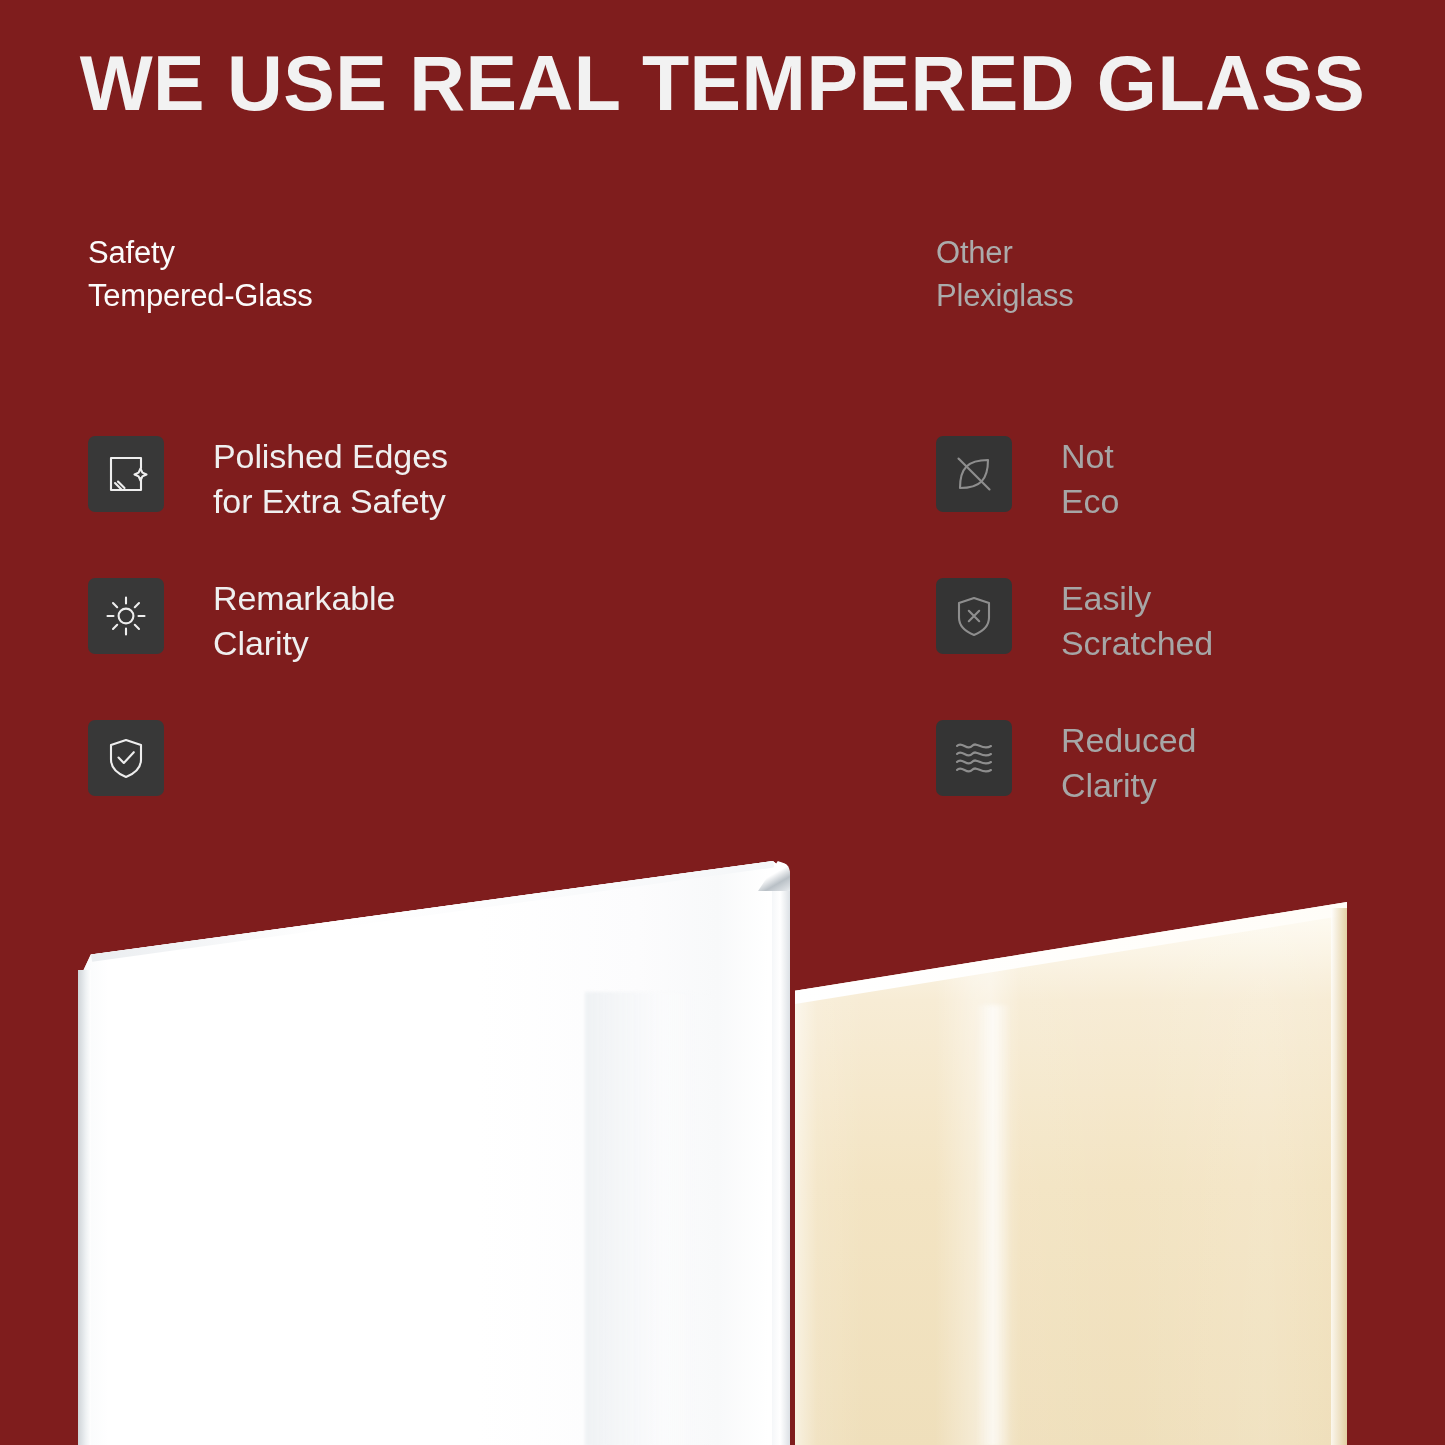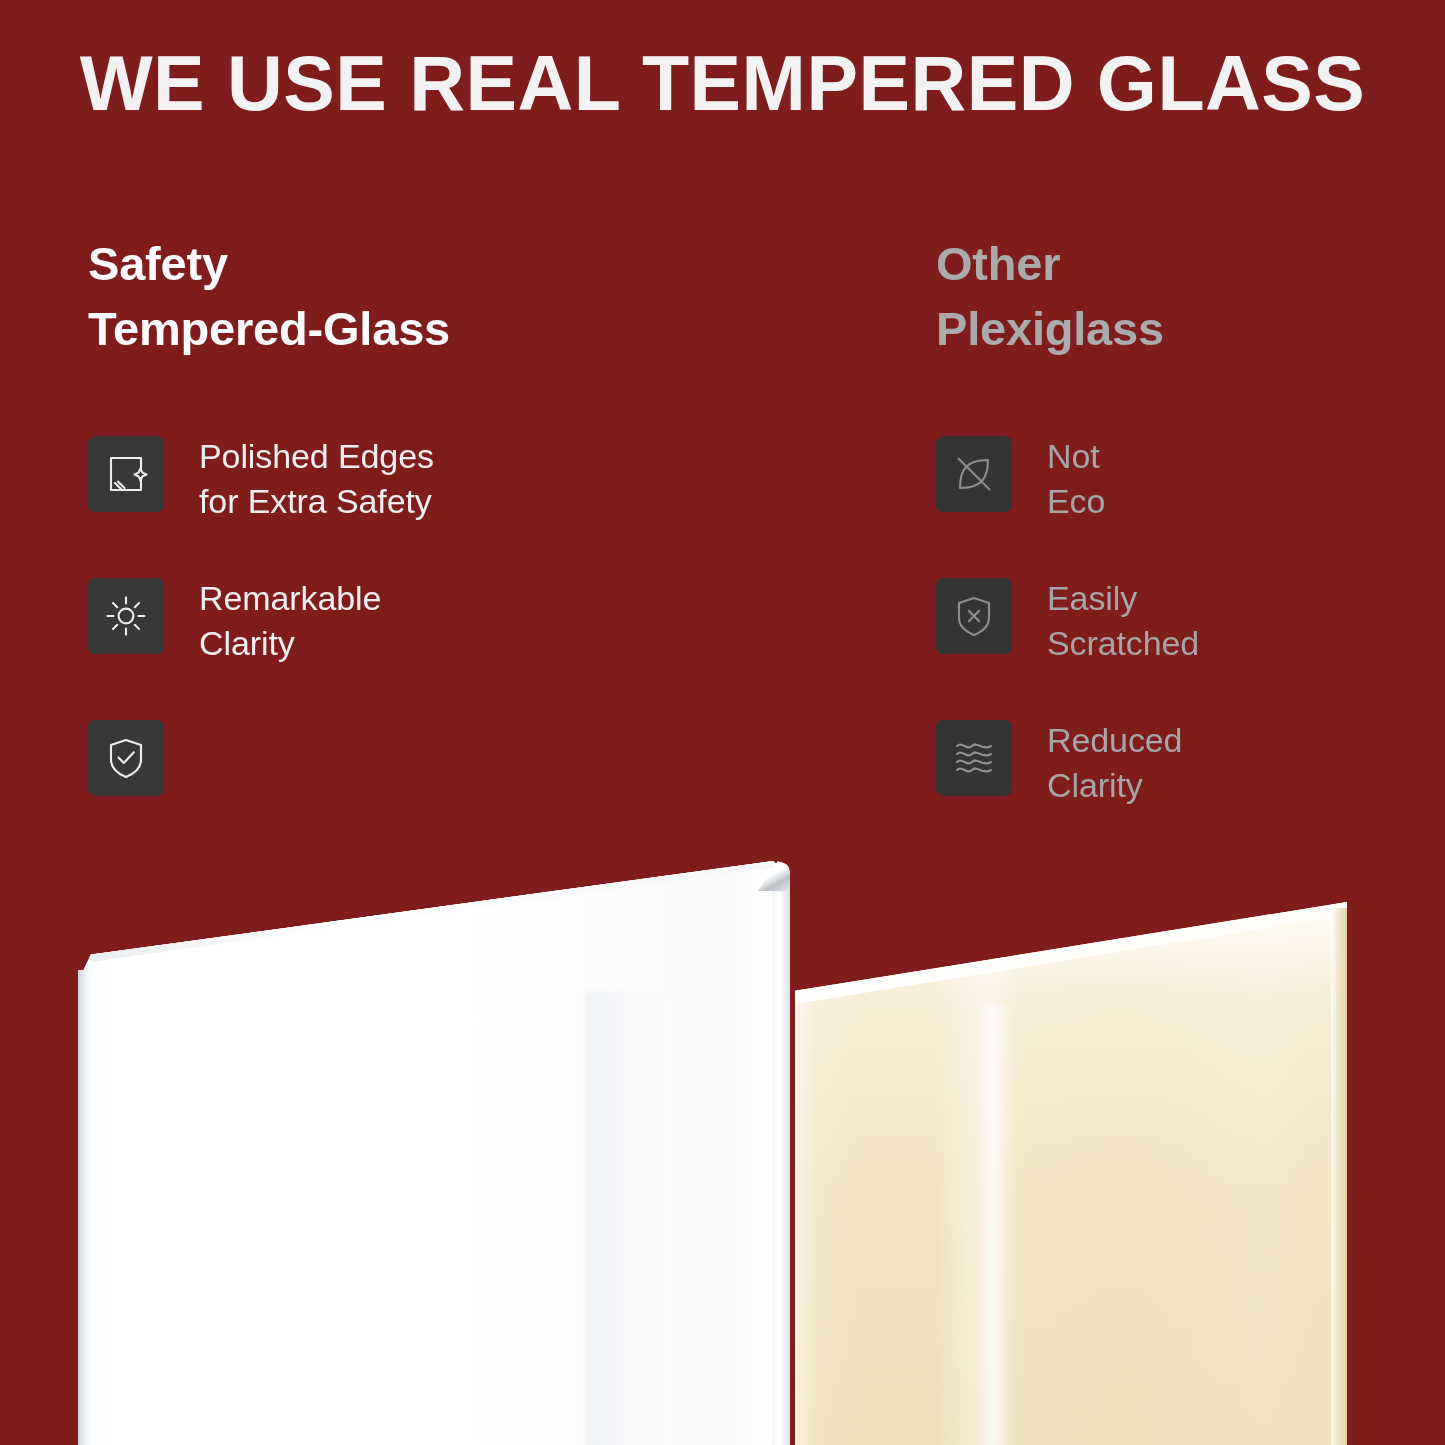--- a/index.html
+++ b/index.html
@@ -26,22 +26,22 @@
   }
 
   
   .columns { position:absolute; left:0; top:0; width:100%; height:860px; }
 
   .col { position:absolute; top:232px; }
   .col-left  { left:88px;  width:700px; }
   .col-right { left:936px; width:540px; }
 
   .col-title {
-    font-size:47px;
-    font-weight:700;
+    font-size:31px;
+    font-weight:400;
     line-height:1.38;
     letter-spacing:-0.2px;
     white-space:pre-line;
   }
   .col-left  .col-title { color:#fbfbfb; }
   .col-right .col-title { color:#ababab; }
 
   .feature-list { position:absolute; left:0; top:200px; width:100%; }
 
   .feature {
@@ -56,21 +56,21 @@
     background:#383838;
     flex:0 0 76px;
     display:flex; align-items:center; justify-content:center;
     margin-top:4px;
   }
   .col-right .icon-tile { background:#343434; }
 
   .icon-tile svg { display:block; }
 
   .feature-label {
-    margin-left:35px;
+    margin-left:49px;
     font-size:34px;
     font-weight:400;
     line-height:1.32;
     letter-spacing:-0.1px;
     white-space:pre-line;
     padding-top:2px;
   }
   .col-left  .feature-label { color:#efefef; }
   .col-right .feature-label { color:#a6a6a6; }
 

